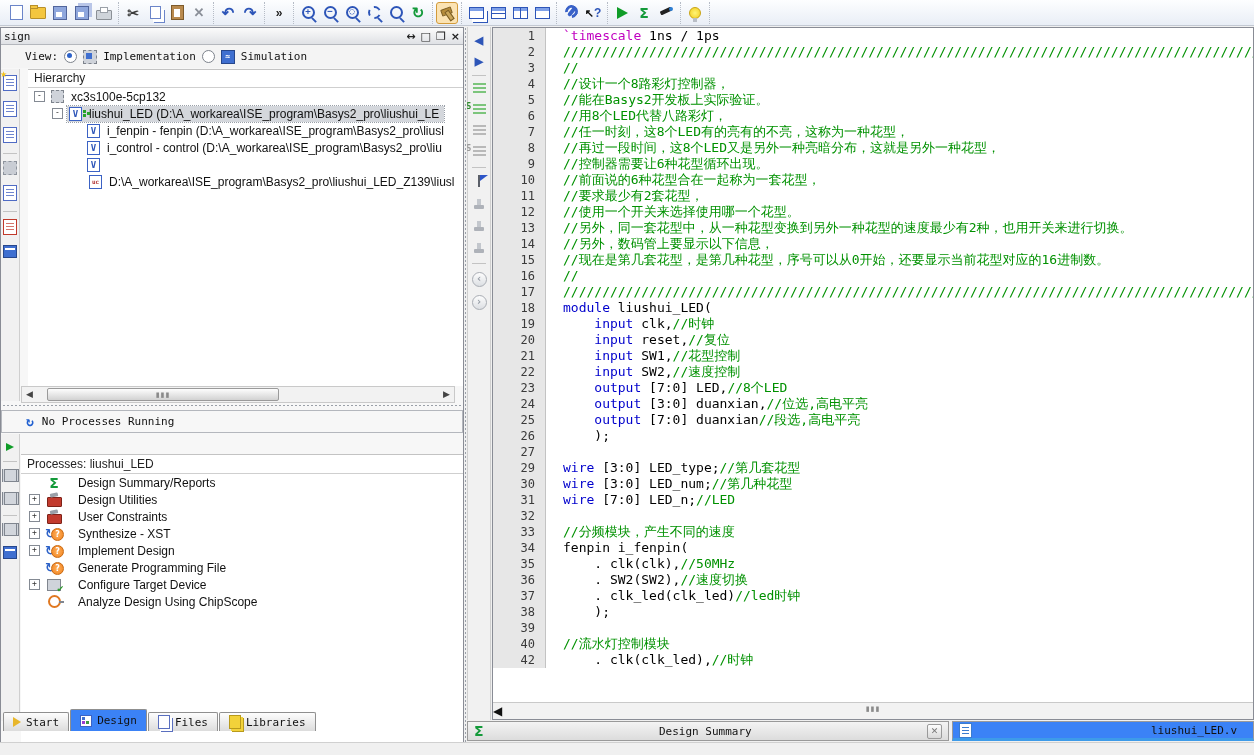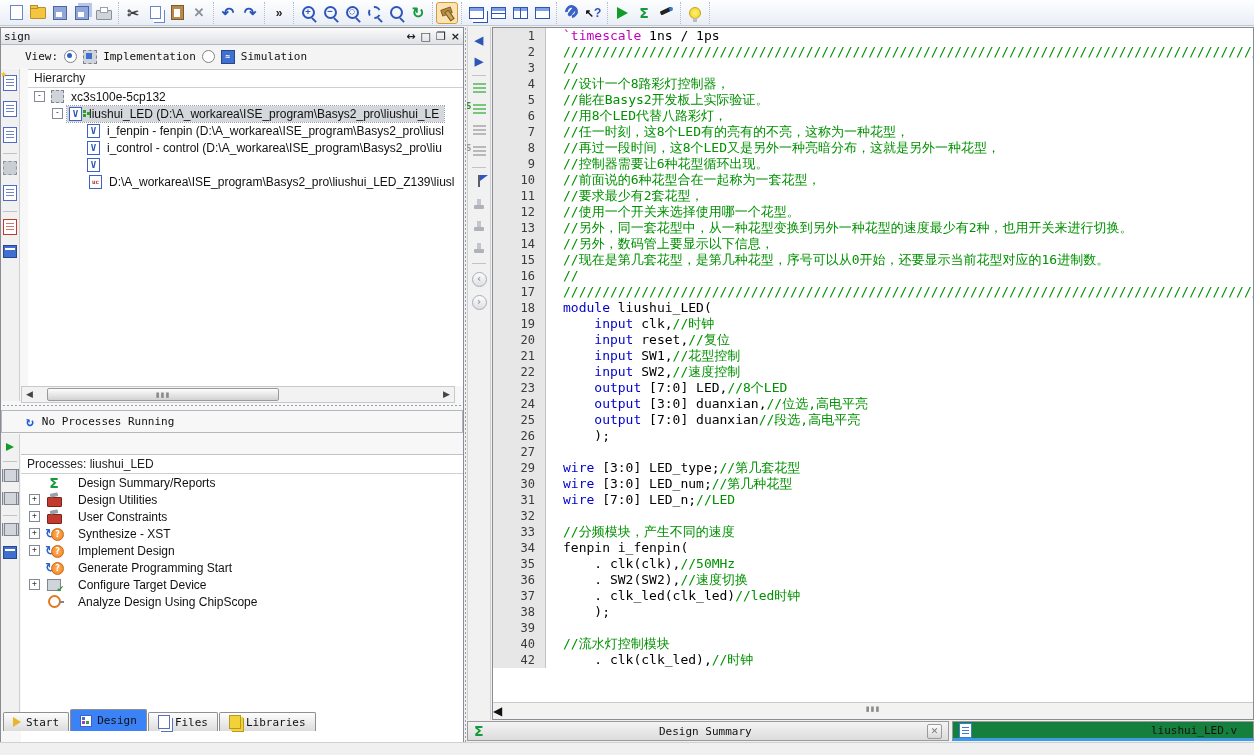--- a/index.html
+++ b/index.html
@@ -143,21 +143,21 @@
   .ct{white-space:pre;padding-left:17px;}
   .tok-k{color:#0000cc;}
   .tok-c{color:#009100;}
   .tok-m{color:#c000c0;}
   .tok-p{color:#000;}
   .editor-hscroll{position:absolute;left:0;right:0;bottom:0;height:16px;background:#f2f2f2;border-top:1px solid #c9c9c9;display:flex;align-items:center;}
   .doc-tabs{position:absolute;left:0;bottom:0;height:22px;right:0;display:flex;gap:3px;}
   .dtab{display:flex;align-items:center;height:20px;border:1px solid #9a9a9a;background:linear-gradient(#f4f4f4,#dcdcdc);
         font:11px "DejaVu Sans Mono",monospace;padding:0 6px;gap:8px;cursor:pointer;box-sizing:border-box;}
   .dtab .lbl{flex:1;text-align:center;}
-  .dtab.active{background:#15803d;border-bottom:3px solid #3d9be9;}
+  .dtab.active{background:#3b82f6;border-bottom:3px solid #3d9be9;}
   .dtab.active .lbl{text-align:right;padding-right:10px;}
   .closebox{width:13px;height:13px;border:1px solid #9a9a9a;background:linear-gradient(#fdfdfd,#d8d8d8);
             color:#777;font:bold 9px/12px "DejaVu Sans",sans-serif;text-align:center;border-radius:2px;cursor:pointer;}
   .mi-docblue{width:11px;height:13px;background:#fff;border:1px solid #3b7ccf;}
   .mi-docblue::before{content:"";position:absolute;left:2px;right:2px;top:3px;height:1px;background:#3b7ccf;box-shadow:0 3px 0 #3b7ccf,0 6px 0 #3b7ccf;}
   .statusbar{position:absolute;left:0;bottom:0;height:12px;right:0;background:#f0f0f0;border-top:1px solid #d0d0d0;}
   .sigma-g{color:#149a3a;font:bold 14px/14px "DejaVu Sans",sans-serif;}
 </style>
 </head>
 <body>
@@ -418,21 +418,21 @@
             <span class="lbl">Implement Design</span>
           </div>
           <div class="prow">
             <span class="exp-spacer"></span>
             <span class="picon">
               <span class="procq">
                 <span class="arr">↻</span>
                 <span class="q">?</span>
               </span>
             </span>
-            <span class="lbl">Generate Programming Start</span>
+            <span class="lbl">Generate Programming File</span>
           </div>
           <div class="prow">
             <span class="expander">+</span>
             <span class="picon">
               <span class="mi mi-devcfg"></span>
             </span>
             <span class="lbl">Configure Target Device</span>
           </div>
           <div class="prow">
             <span class="exp-spacer"></span>

